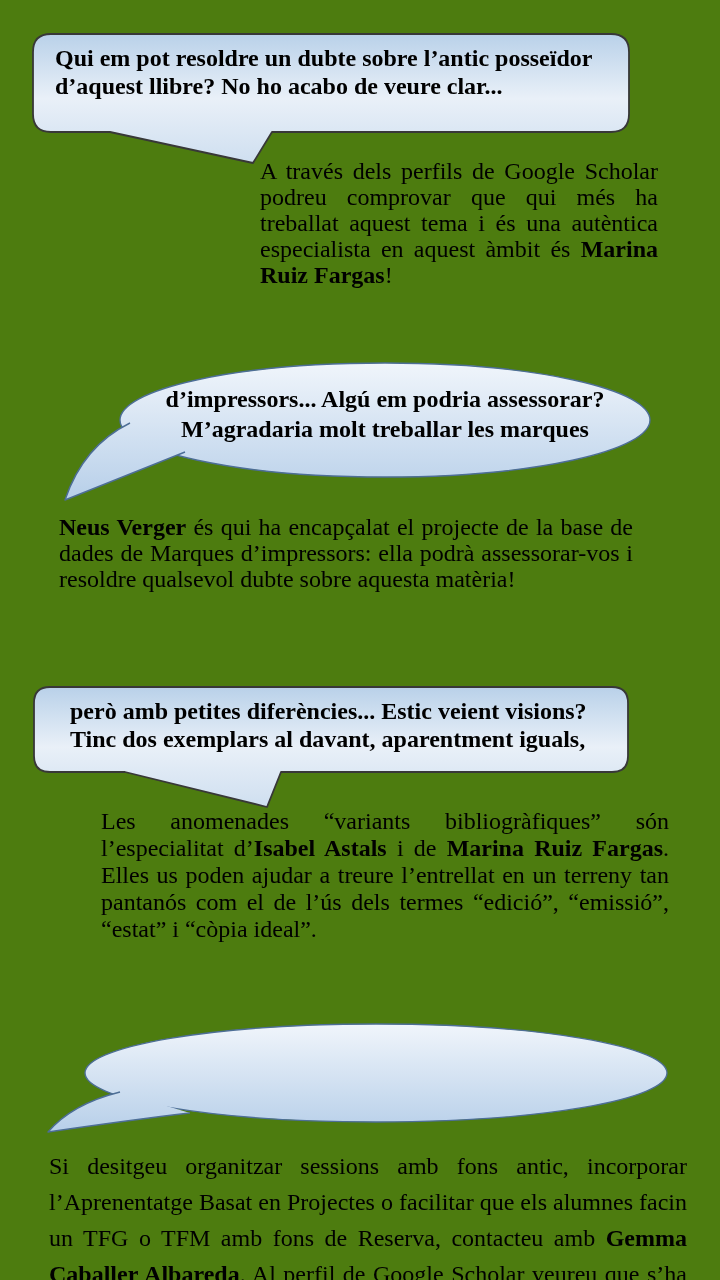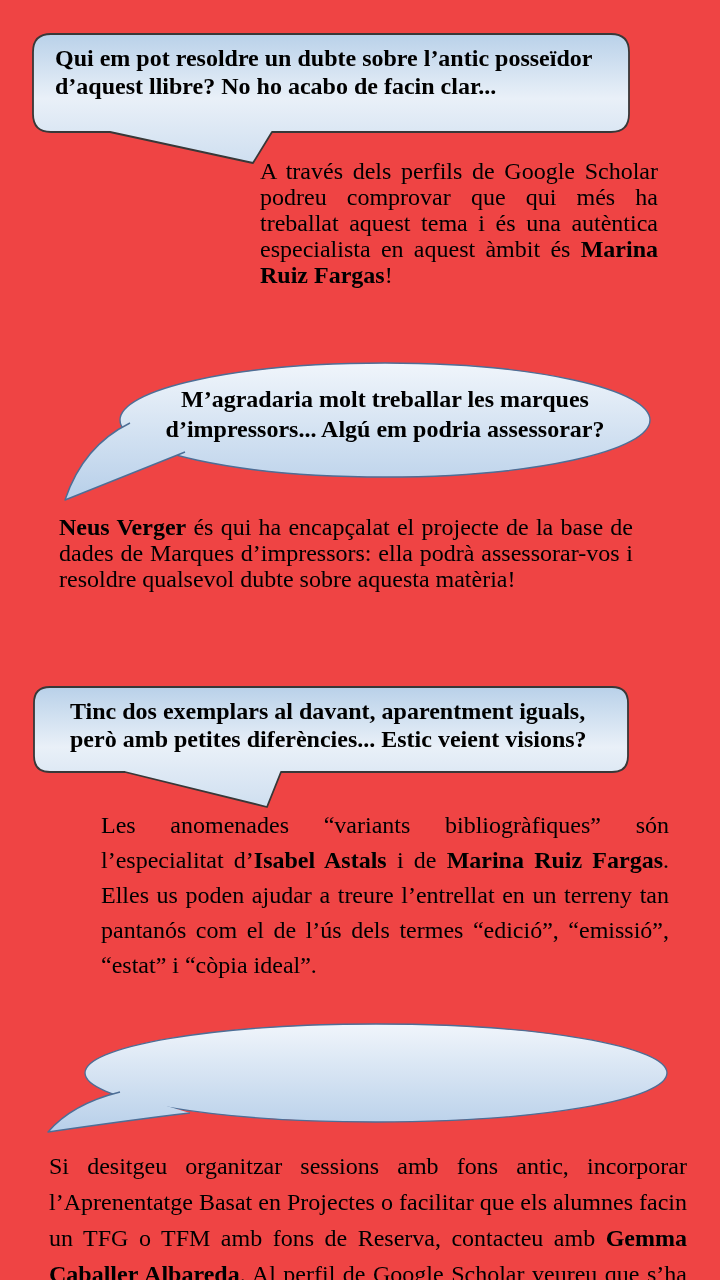--- a/index.html
+++ b/index.html
@@ -1,82 +1,82 @@
 <!DOCTYPE html>
 <html><head>
 <meta charset="utf-8">
 <style>
   html,body{margin:0;padding:0;}
   body{width:720px;height:1280px;background:#ffffff;position:relative;overflow:hidden;
        font-family:"Liberation Serif", serif;}
-  .slide{position:absolute;left:0;top:0;width:720px;height:1280px;background:#ef4444;}
+  .slide{position:absolute;left:0;top:0;width:720px;height:1280px;background:#4d7c0f;}
   svg.bubble{position:absolute;overflow:visible;}
   .q-text{position:absolute;font-weight:bold;font-size:24px;line-height:28px;color:#000;
           white-space:nowrap;font-family:"Liberation Serif", serif;}
   .q-text.center{text-align:center;white-space:normal;}
   .q-line{white-space:nowrap;}
   .answer{position:absolute;font-size:24px;line-height:26px;color:#000;text-align:justify;
           font-family:"Liberation Serif", serif;}
   .answer .b{font-weight:bold;}
-  .a3{line-height:35px;}
+  .a3{line-height:27px;}
   .a4{line-height:36px;}
   .lh30{line-height:30px;}
 </style>
 </head>
 <body>
 
 <div class="slide">
 
   <svg class="bubble" style="left:25px;top:28px;" width="612" height="145" viewBox="0 0 612 145">
     <defs>
       <linearGradient id="gr1" gradientUnits="userSpaceOnUse" x1="0" y1="6" x2="0" y2="135">
         <stop offset="0" stop-color="#b9d1e9"></stop>
         <stop offset="0.5" stop-color="#e9f0f8"></stop>
         <stop offset="1" stop-color="#cfdff0"></stop>
       </linearGradient>
     </defs>
     <path d="M 26,6 L 586,6 Q 604,6 604,24 L 604,86 Q 604,104 586,104 L 247,104 L 228,135 L 85,104 L 26,104 Q 8,104 8,86 L 8,24 Q 8,6 26,6 Z" fill="url(#gr1)" stroke-width="1.8" stroke-linejoin="round" stroke="#383838"></path>
   </svg>
   <div class="q-text" style="left:55px;top:44px;">
     <div class="q-line">Qui em pot resoldre un dubte sobre l’antic posseïdor</div>
-    <div class="q-line">d’aquest llibre? No ho acabo de facin clar...</div>
+    <div class="q-line">d’aquest llibre? No ho acabo de veure clar...</div>
   </div>
 
   <p class="answer" style="left:260px;top:158px;width:398px;margin:0;"><span>A través dels perfils de Google Scholar podreu comprovar que qui més ha treballat aquest tema i és una autèntica especialista en aquest àmbit és </span><span class="b">Marina Ruiz Fargas</span><span>!</span></p>
 
   <svg class="bubble" style="left:55px;top:358px;" width="605" height="152" viewBox="0 0 605 152">
     <defs>
       <linearGradient id="gr2" gradientUnits="userSpaceOnUse" x1="0" y1="5" x2="0" y2="142">
         <stop offset="0" stop-color="#f0f5fb"></stop>
         <stop offset="1" stop-color="#b7cfe9"></stop>
       </linearGradient>
     </defs>
     <ellipse cx="330" cy="62" rx="265" ry="57" fill="url(#gr2)" stroke-width="1.4" stroke="#4d6e96"></ellipse>
     <path d="M 75,65 Q 28,88 10,142 Q 85,112 130,94" fill="url(#gr2)" stroke-width="1.4" stroke-linejoin="round" stroke="#4d6e96"></path>
   </svg>
   <div class="q-text center lh30" style="left:150px;top:384px;width:470px;">
+    <div class="q-line">d’impressors... Algú em podria assessorar?</div>
     <div class="q-line">M’agradaria molt treballar les marques</div>
-    <div class="q-line">d’impressors... Algú em podria assessorar?</div>
   </div>
 
   <p class="answer" style="left:51px;top:506px;width:574px;margin:8px;"><span class="b">Neus Verger</span><span> és qui ha encapçalat el projecte de la base de dades de Marques d’impressors: ella podrà assessorar-vos i resoldre qualsevol dubte sobre aquesta matèria!</span></p>
 
   <svg class="bubble" style="left:26px;top:680px;" width="612" height="135" viewBox="0 0 612 135">
     <defs>
       <linearGradient id="gr3" gradientUnits="userSpaceOnUse" x1="0" y1="7" x2="0" y2="127">
         <stop offset="0" stop-color="#b9d1e9"></stop>
         <stop offset="0.5" stop-color="#e9f0f8"></stop>
         <stop offset="1" stop-color="#cfdff0"></stop>
       </linearGradient>
     </defs>
     <path d="M 24,7 L 586,7 Q 602,7 602,23 L 602,76 Q 602,92 586,92 L 255,92 L 241,127 L 99,92 L 24,92 Q 8,92 8,76 L 8,23 Q 8,7 24,7 Z" fill="url(#gr3)" stroke-width="1.8" stroke-linejoin="round" stroke="#383838"></path>
   </svg>
   <div class="q-text" style="left:70px;top:697px;">
+    <div class="q-line">però amb petites diferències... Estic veient visions?</div>
     <div class="q-line">Tinc dos exemplars al davant, aparentment iguals,</div>
-    <div class="q-line">però amb petites diferències... Estic veient visions?</div>
   </div>
 
   <p class="answer a3" style="left:101px;top:808px;width:568px;margin:0;"><span>Les anomenades “variants bibliogràfiques” són l’especialitat d’</span><span class="b">Isabel Astals</span><span> i de </span><span class="b">Marina Ruiz Fargas</span><span>. Elles us poden ajudar a treure l’entrellat en un terreny tan pantanós com el de l’ús dels termes “edició”, “emissió”, “estat” i “còpia ideal”.</span></p>
 
   <svg class="bubble" style="left:30px;top:1018px;" width="650" height="125" viewBox="0 0 650 125">
     <defs>
       <linearGradient id="gr4" gradientUnits="userSpaceOnUse" x1="0" y1="6" x2="0" y2="114">
         <stop offset="0" stop-color="#f0f5fb"></stop>
         <stop offset="1" stop-color="#b7cfe9"></stop>
       </linearGradient>

